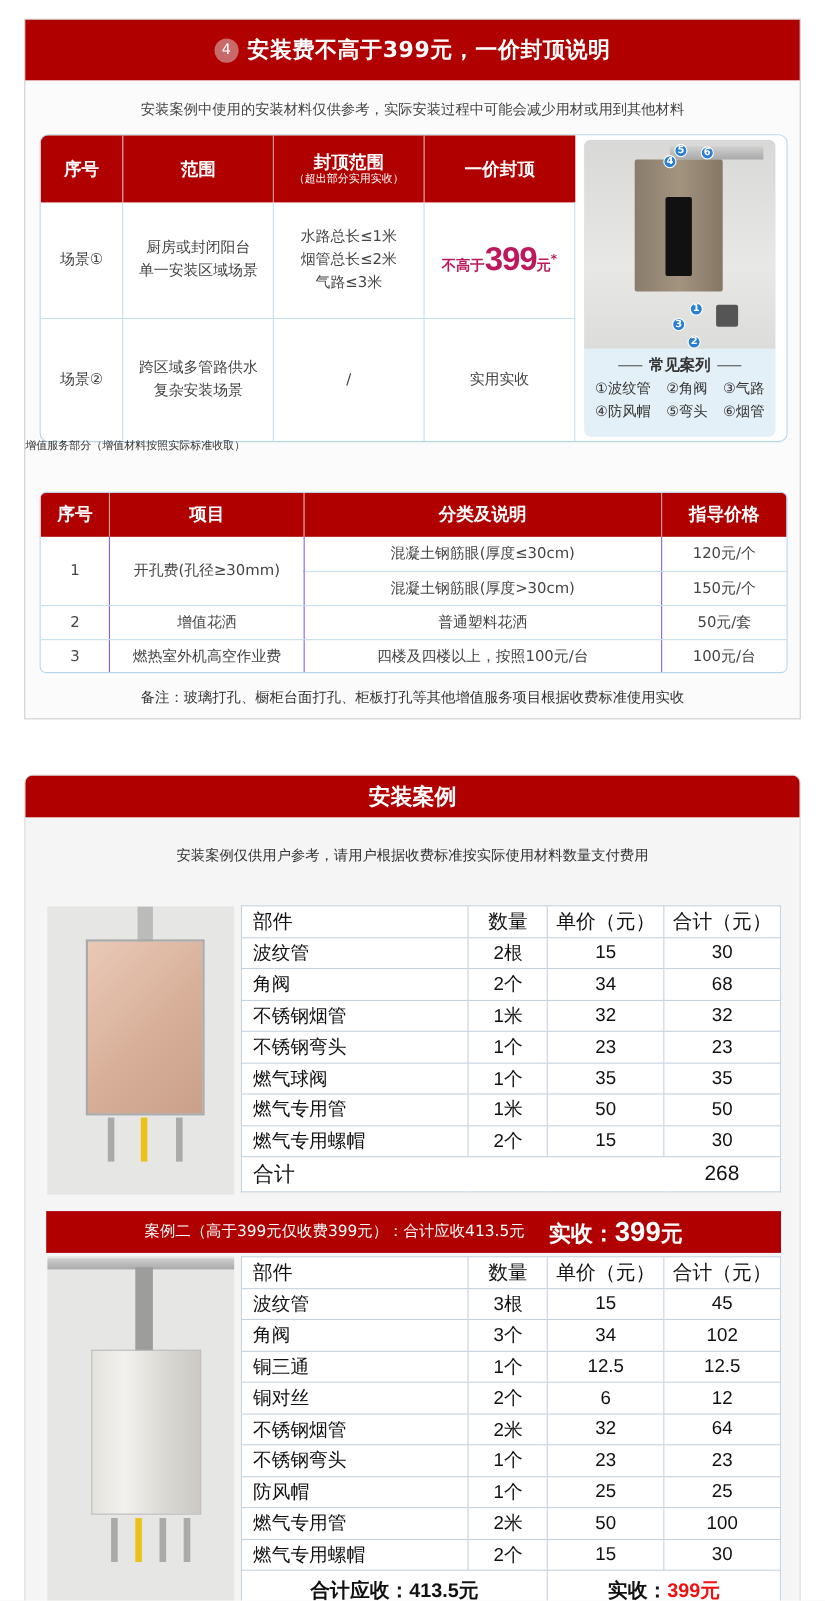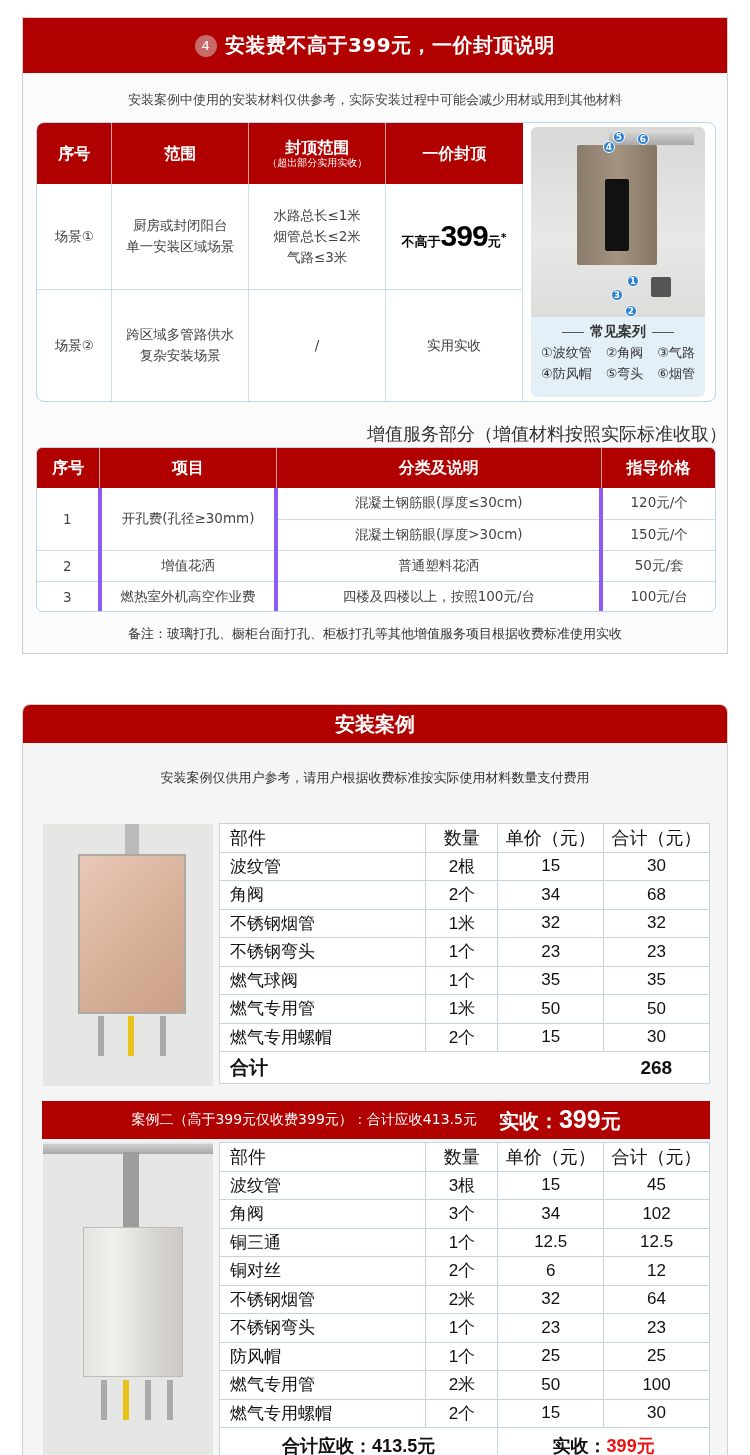--- a/index.html
+++ b/index.html
@@ -36,21 +36,21 @@
   .tbl1 th {
     background: #b10000; color: #fff; font-size: 16px; font-weight: bold;
     border-right: 1px solid #d4a0a0; height: 61px; line-height: 1.2;
   }
   .tbl1 th small { display: block; font-size: 10px; font-weight: normal; }
   .tbl1 td {
     border-right: 1px solid #c7dfee; border-bottom: 1px solid #c7dfee;
     text-align: center; font-size: 13.5px; color: #444; line-height: 1.55;
   }
   .tbl1 tr:last-child td { border-bottom: none; }
-  .price399 { color: #000000; font-weight: bold; white-space: nowrap; text-align: center; }
+  .price399 { color: #be185d; font-weight: bold; white-space: nowrap; text-align: center; }
   .price399 .pre { font-size: 13px; }
   .price399 .big { font-size: 30px; font-family: "Liberation Sans", sans-serif; font-weight: bold; letter-spacing: -1px; }
   .price399 .unit { font-size: 13px; }
   .price399 sup { font-size: 11px; }
 
   .case-photo1 {
     position: absolute; left: 494px; top: 4px; width: 174px; height: 270px;
     border-radius: 6px; overflow: hidden; background: #e4f0f7;
   }
   .photo-area {
@@ -70,32 +70,32 @@
     position: absolute; width: 12px; height: 12px; border-radius: 50%;
     background: #2a7fd0; color: #fff; font-size: 9px; font-weight: bold;
     display: flex; align-items: center; justify-content: center; border: 1px solid #fff;
   }
   .socket { position: absolute; left: 120px; top: 150px; width: 20px; height: 20px; background: #555; border-radius: 2px; }
   .caption { text-align: center; padding-top: 6px; }
   .caption .ttl { font-size: 14px; font-weight: bold; color: #333; }
   .caption .ttl::before, .caption .ttl::after { content: ""; display: inline-block; width: 22px; height: 1px; background: #555; vertical-align: middle; margin: 0 6px; }
   .caption .row { font-size: 13px; color: #333; margin-top: 3px; display: flex; justify-content: space-around; padding: 0 3px; }
 
-  .vas-title { position: absolute; left: 0; top: 404px; width: 100%; text-align: right; font-size: 18px; color: #333; }
+  .vas-title { position: absolute; left: 0; top: 380px; width: 100%; text-align: left; font-size: 10px; color: #333; }
   .tbl2-wrap {
     position: absolute; left: 13px; top: 429px; width: 680px; height: 165px;
     border: 1px solid #b9d7ea; border-radius: 6px; overflow: hidden; background: #fff;
   }
   .tbl2 { width: 100%; height: 100%; }
   .tbl2 th {
     background: #b10000; color: #fff; font-size: 16px; font-weight: bold; height: 40px;
     border-right: 1px solid #d4a0a0;
   }
   .tbl2 td {
-    border-right: 4px solid #8b5cf6; border-bottom: 1px solid #c7dfee;
+    border-right: 1px solid #8b5cf6; border-bottom: 1px solid #c7dfee;
     text-align: center; font-size: 13.5px; color: #444; height: 31px;
   }
   .tbl2 tr:last-child td { border-bottom: none; }
   .tbl2 td:last-child, .tbl2 th:last-child { border-right: none; }
   .note { position: absolute; left: 0; top: 607px; width: 100%; text-align: center; font-size: 13px; color: #333; }
 
   
   #sec2 {
     position: absolute; left: 22px; top: 704px; width: 706px; height: 782px;
     border: 1px solid #cfcfcf; border-bottom: none; background: #f5f5f5;
@@ -116,21 +116,21 @@
   .photo {
     position: absolute; left: 20px; width: 170px; background: #e6e6e4; overflow: hidden;
   }
   .ctbl { position: absolute; left: 196px; width: 491px; background: #fff; border: 1px solid #b8c6d6; }
   .ctbl td, .ctbl th {
     border: 1px solid #c6d2de; font-size: 17px; color: #111; height: 28.5px;
     text-align: center; font-weight: normal; font-family: "Liberation Sans", sans-serif;
   }
   .ctbl th { font-size: 18px; margin-top: 42px; }
   .ctbl td:first-child, .ctbl th:first-child { text-align: left; padding-left: 10px; }
-  .ctbl .total td { font-weight: bold; font-size: 19px; height: 32px; }
+  .ctbl .total td { font-weight: normal; font-size: 19px; height: 32px; }
   .ctbl .total2 td { font-weight: bold; font-size: 18px; height: 36px; text-align: center !important; padding-left: 0 !important; }
   .red-text { color: #ee1111; }
 
   
   .ph-heater1 {
     position: absolute; left: 35px; top: 30px; width: 108px; height: 160px;
     background: linear-gradient(135deg, #e9c9b7, #d6ad96 60%, #caa08a);
     border: 2px solid #aaa;
   }
   .ph-flue { position: absolute; left: 82px; top: 0; width: 14px; height: 32px; background: #bbb; }

